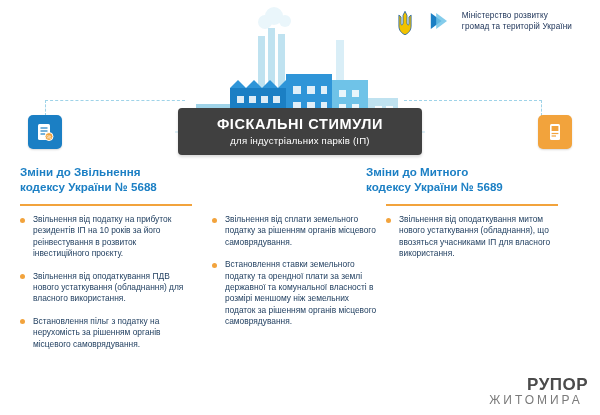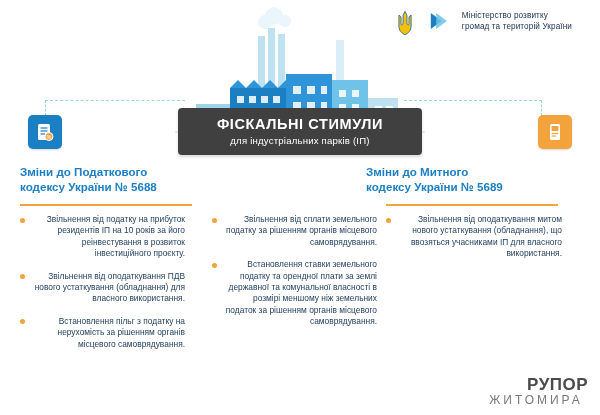--- a/index.html
+++ b/index.html
@@ -135,21 +135,20 @@
     padding: 0;
     list-style: none;
   }
   ul.bullets li {
     position: relative;
     padding-left: 13px;
     margin-bottom: 11px;
     font-size: 8.4px;
     line-height: 11.4px;
     color: #1b3a5c;
-    text-align: right;
   }
   ul.bullets li:before {
     content: "";
     position: absolute;
     left: 0;
     top: 3.5px;
     width: 5px;
     height: 5px;
     border-radius: 50%;
     background: #f2a33c;
@@ -310,21 +309,21 @@
   
   <div class="banner">
     <div class="t1">ФІСКАЛЬНІ СТИМУЛИ</div>
     <div class="t2">для індустріальних парків (ІП)</div>
   </div>
 </div>
 
 <div class="cols">
 
   <div class="col-title left">
-    <span>Зміни до Податкового</span><br>
+    <span>Зміни до Звільнення</span><br>
     <span>кодексу України № 5688</span>
   </div>
   <div class="divider d1"></div>
 
   <div class="col-title right">
     <span>Зміни до Митного</span><br>
     <span>кодексу України № 5689</span>
   </div>
   <div class="divider d2"></div>
 

